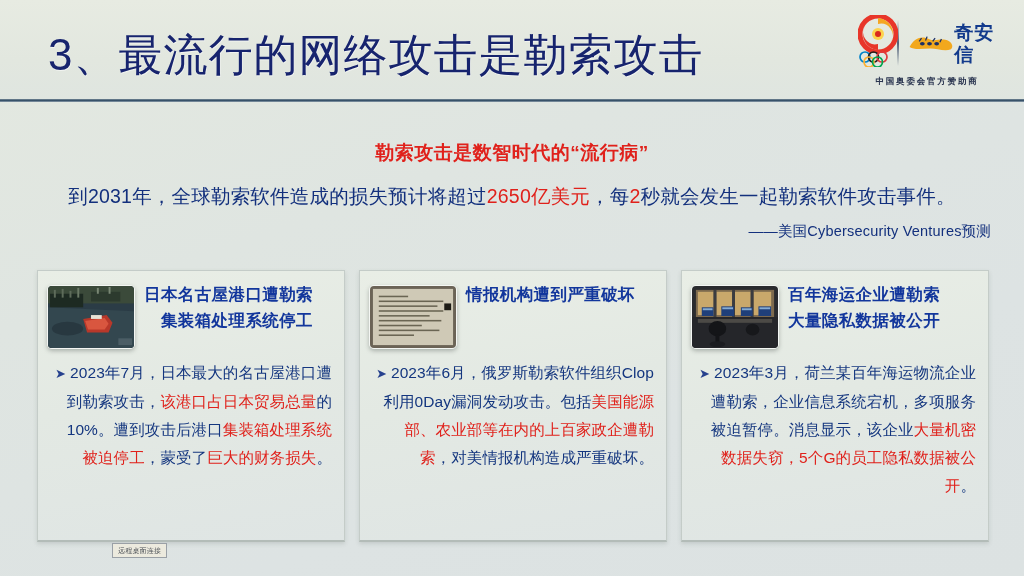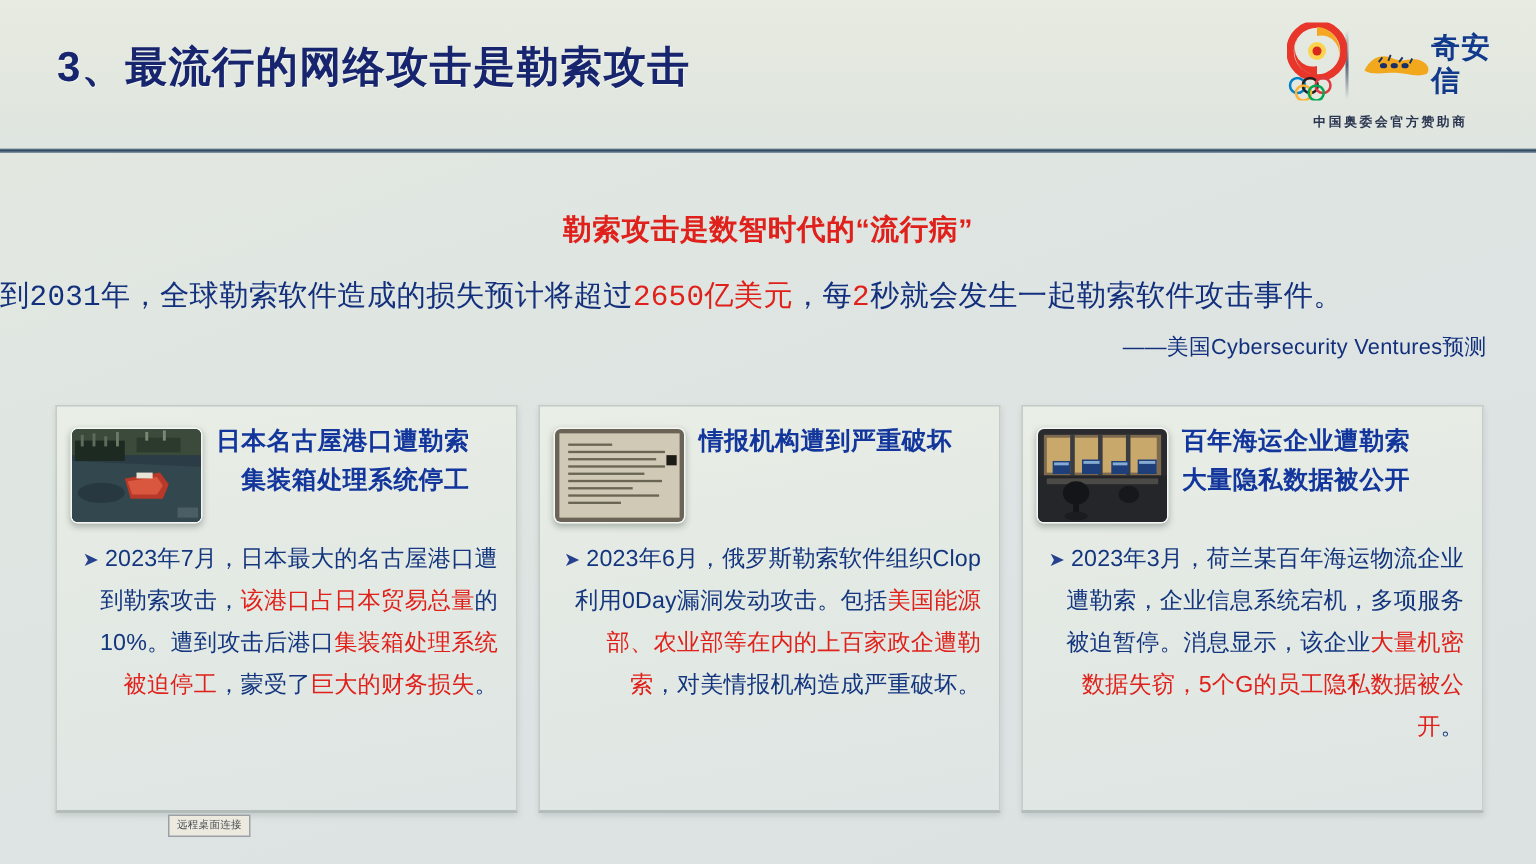--- a/index.html
+++ b/index.html
@@ -16,22 +16,22 @@
   
   #header {
     position: absolute; left: 0; top: 0; width: 1024px; height: 100px;
     background: linear-gradient(180deg, #e7ebe2 0%, #e2e7df 60%, #dfe5e0 100%);
   }
   #header-rule {
     position: absolute; left: 0; top: 99px; width: 1024px; height: 3px;
     background: linear-gradient(180deg,#7d8f9c 0%, #2f4a63 45%, #8fa0ad 100%);
   }
   #page-title {
-    position: absolute; left: 38px; top: 26px;
-    font-size: 28px; font-weight: 700; letter-spacing: 1px;
+    position: absolute; left: 48px; top: 26px;
+    font-size: 44px; font-weight: 400; letter-spacing: 1px;
     color: #17246e;
     text-shadow: 0.5px 0.5px 0 rgba(255,255,255,.55);
     white-space: nowrap;
   }
 
   
   #brand {
     position: absolute; right: 22px; top: 14px;
     width: 150px; height: 76px;
   }
@@ -56,22 +56,22 @@
     letter-spacing: 1.8px; margin-top: 4px; white-space: nowrap;
   }
 
   
   #intro { position: absolute; left: 0; top: 140px; width: 1024px; }
   #intro-headline {
     text-align: center; font-size: 19px; font-weight: 700; color: #e0211b;
     letter-spacing: 0.5px;
   }
   #intro-body {
-    text-align: left; font-size: 19.5px; color: #13307d; margin-top: 17px;
-    letter-spacing: 0.2px; white-space: nowrap; font-family: Liberation Mono, monospace;
+    text-align: center; font-size: 19.5px; color: #13307d; margin-top: 17px;
+    letter-spacing: 0.2px; white-space: nowrap;
   }
   #intro-body .hl { color: #e0211b; }
   #intro-source {
     text-align: right; padding-right: 33px; margin-top: 12px;
     font-size: 14.5px; color: #13307d; letter-spacing: 0.2px;
   }
 
   
   #cards {
     position: absolute; left: 37px; top: 270px;

